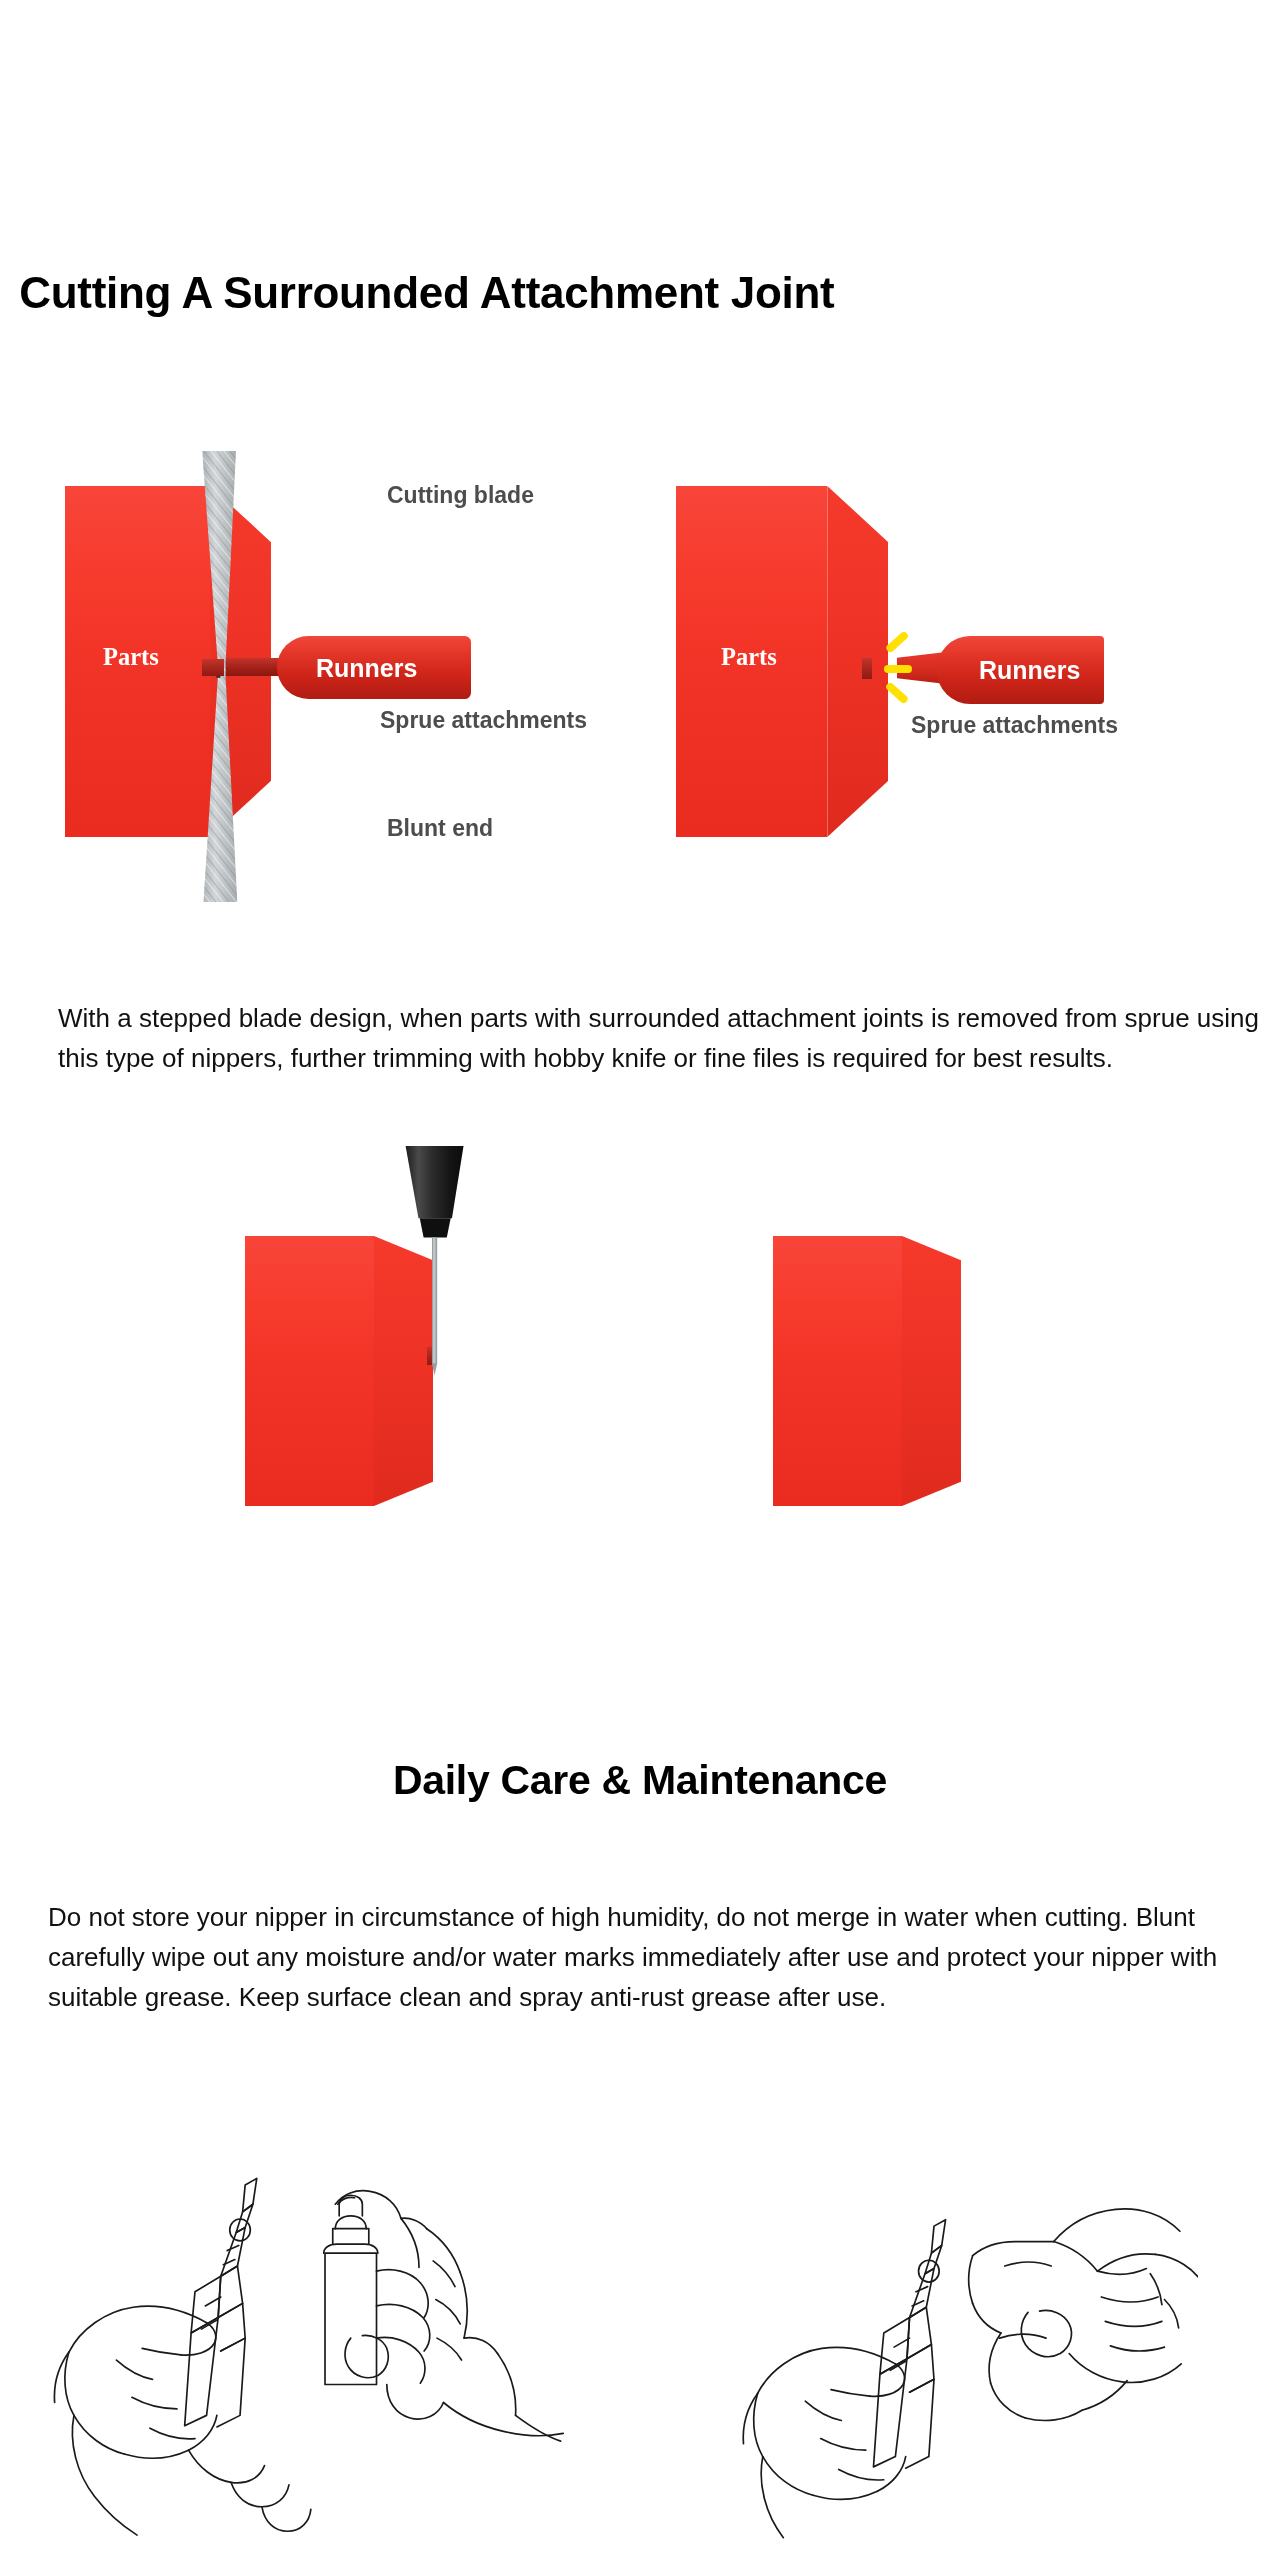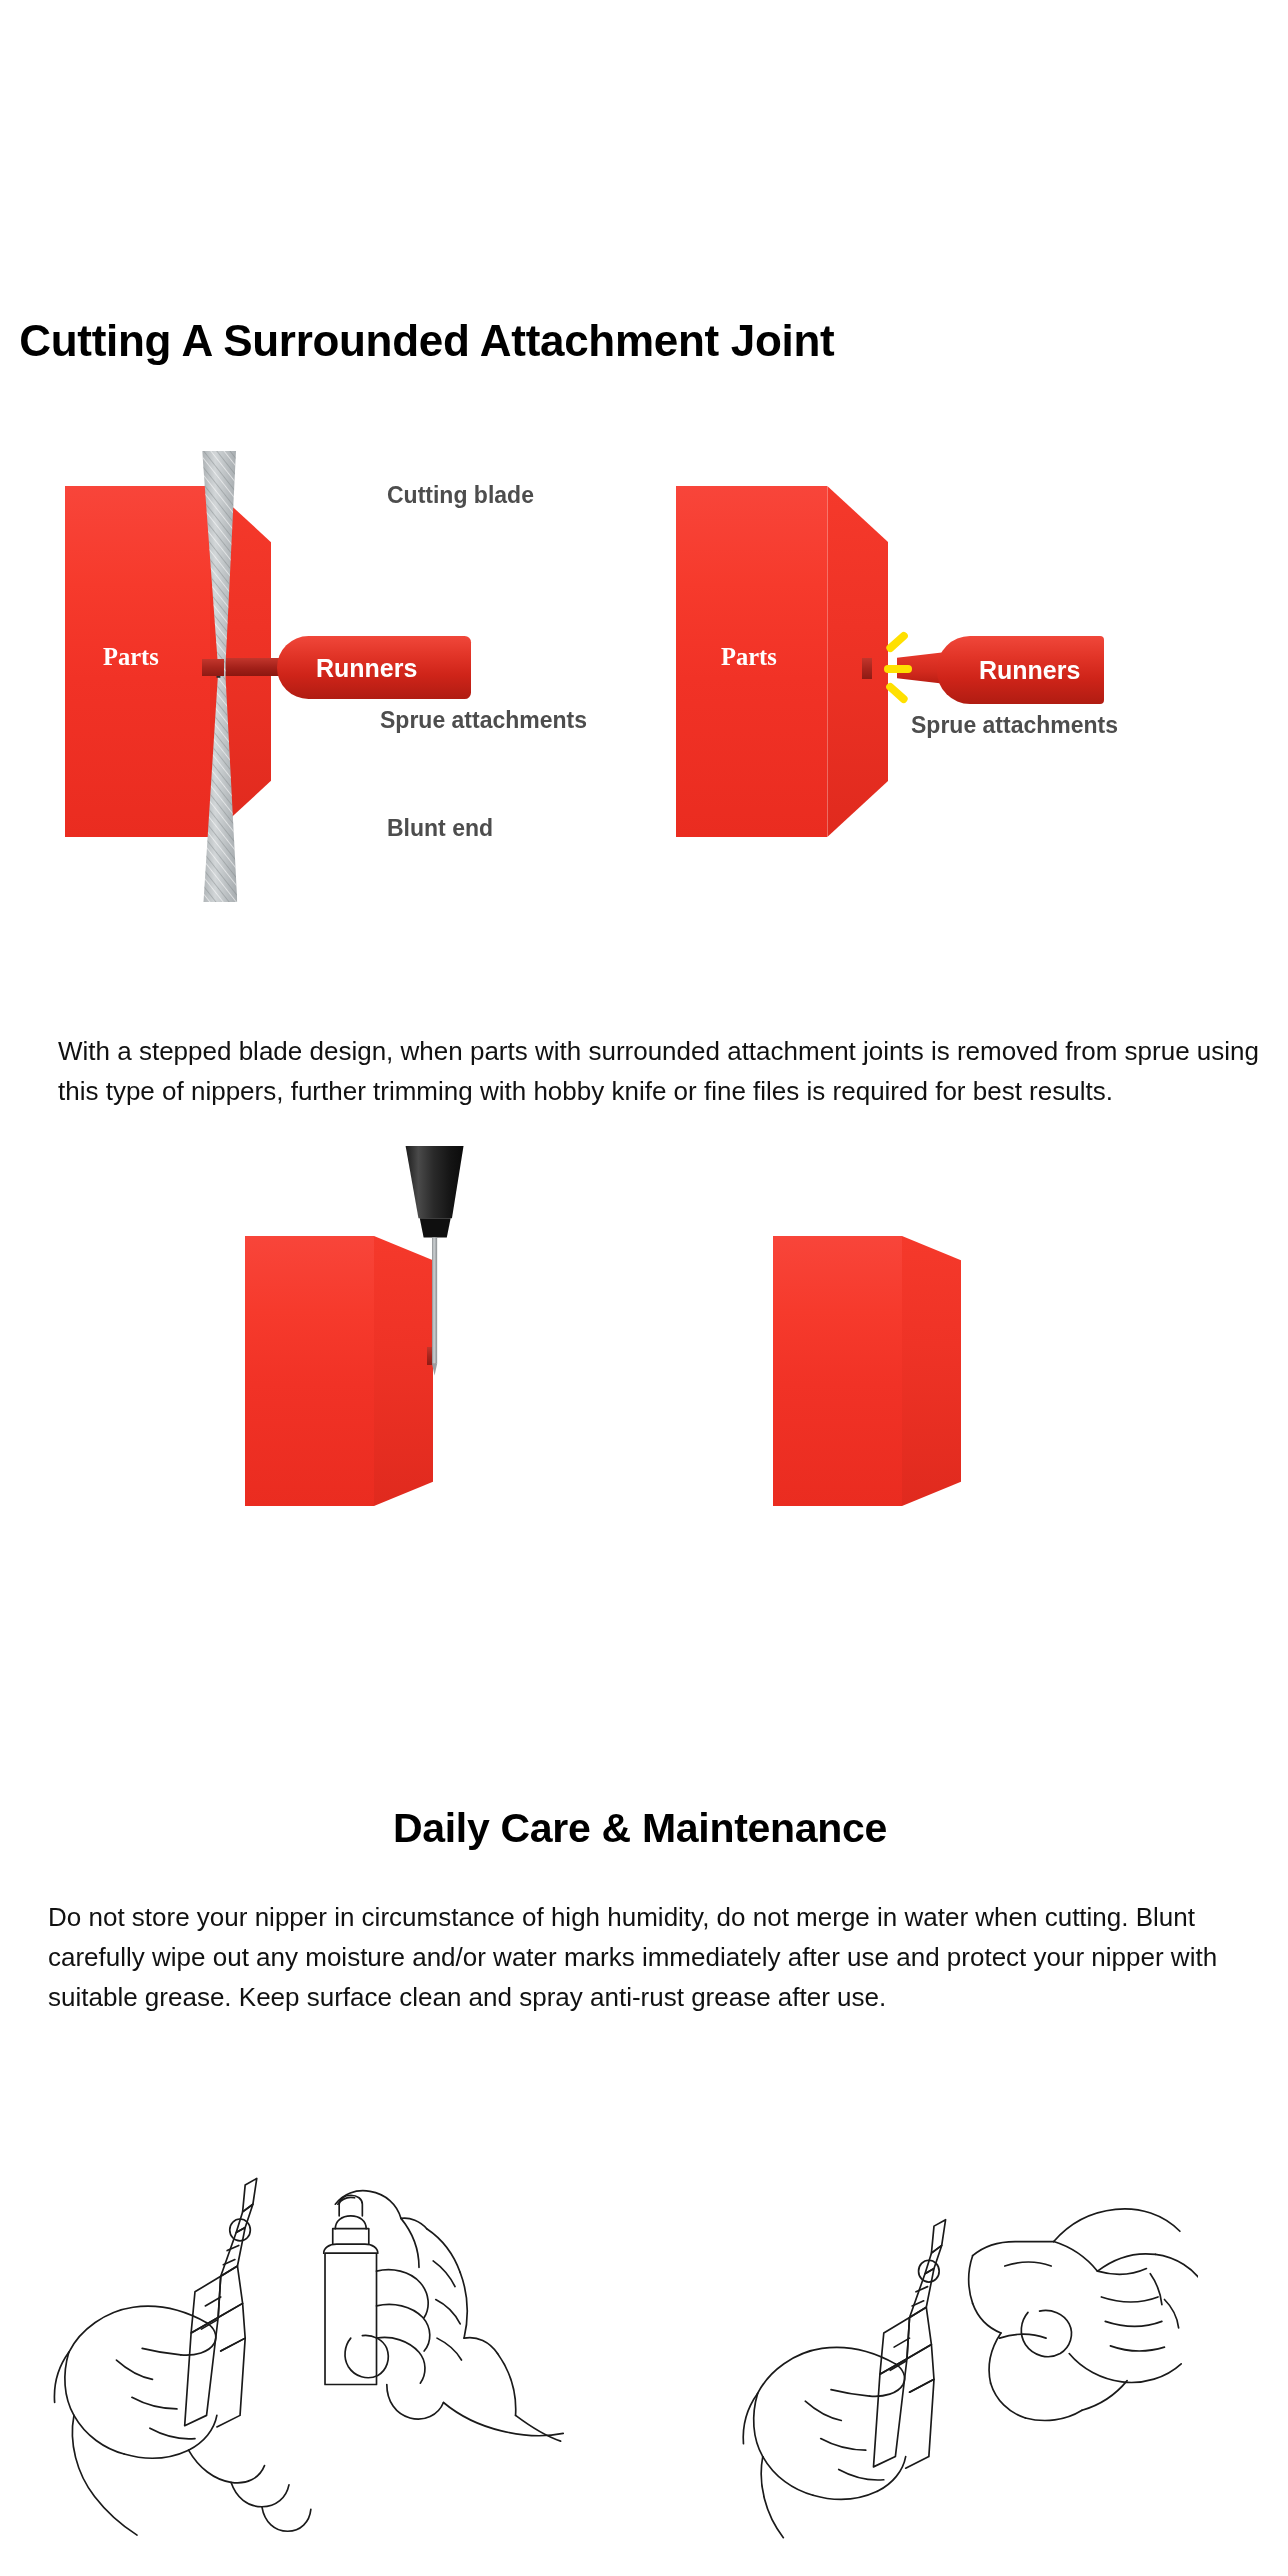--- a/index.html
+++ b/index.html
@@ -23,21 +23,20 @@
     background: #ffffff;
   }
 
   
   .section-title {
     position: absolute;
     font-weight: bold;
     color: #000000;
     letter-spacing: -0.3px;
     white-space: nowrap;
-    margin-top: 48px;
   }
   #title-cutting {
     left: 19.3px;
     top: 267px;
     font-size: 44px;
     line-height: 52px;
   }
   #title-care {
     left: 0;
     right: 8px;
@@ -52,21 +51,20 @@
     position: absolute;
     font-size: 26px;
     line-height: 40px;
     color: #111111;
     font-weight: normal;
   }
   #para-cutting {
     left: 58px;
     top: 998px;
     width: 1211px;
-    margin-top: 33px;
   }
   #para-care {
     left: 48px;
     top: 1897px;
     width: 1224px;
   }
 
   
   .diagram-row {
     position: absolute;

